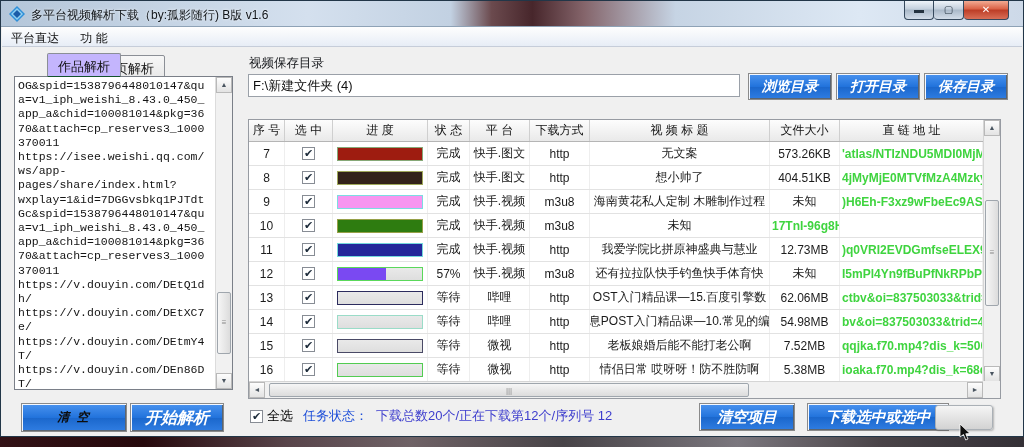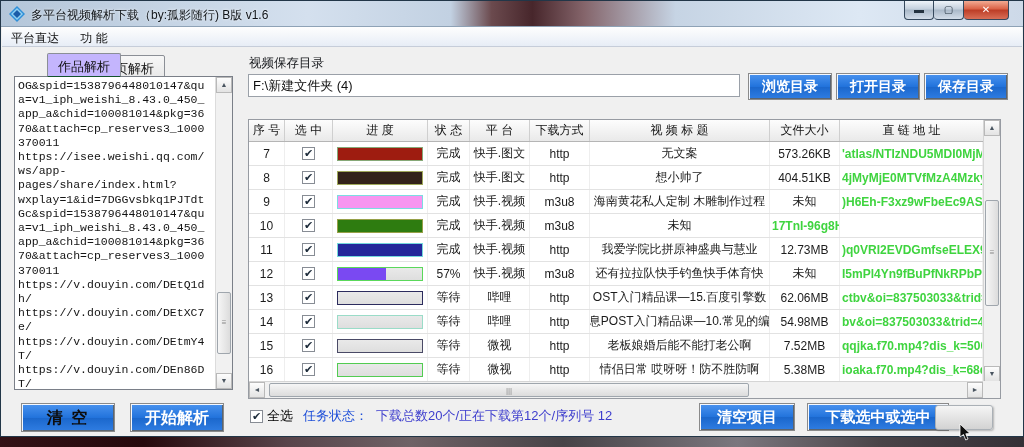--- a/index.html
+++ b/index.html
@@ -49,22 +49,22 @@
   .sb-track-v { position:absolute; right:0; top:0; bottom:0; width:17px; background:#f1f1f1; border-left:1px solid #dcdcdc; }
   .sb-btn { position:absolute; left:0; right:0; height:16px; background:linear-gradient(#fdfdfd,#e3e3e3);
     border:1px solid #b9b9b9; font-size:7px; text-align:center; line-height:14px; color:#4a5560; }
   .sb-btn.up { top:0; } .sb-btn.down { bottom:0; }
   .sb-thumb { position:absolute; left:1px; right:1px; background:linear-gradient(90deg,#f6f6f6,#dcdcdc);
     border:1px solid #9fa6ad; border-radius:2px; font-size:8px; color:#8a8a8a; text-align:center; }
 
   
   .btn-blue { position:absolute; border:1px solid #8a8a8a; text-align:center; cursor:default;
     box-shadow: inset 1px 1px 0 #f4f8ff, inset -1px -1px 0 #5a6470;
-    background:linear-gradient(#4a93ef,#2273dc 50%,#1b67cc 52%,#2f7de2); color:#fff; font-weight:bold; }
-  #btn-clear { left:20px; top:402px; width:94px; height:29px; font-size:16px; line-height:27px; color:#0d0d0d; letter-spacing:2px; }
+    background:linear-gradient(#4a93ef,#2273dc 50%,#1b67cc 52%,#2f7de2); color:#fff; font-weight:bold;font-style:italic; }
+  #btn-clear { left:20px; top:402px; width:106px; height:29px; font-size:12px; line-height:27px; color:#0d0d0d; letter-spacing:2px; }
   #btn-parse { left:129px; top:402px; width:94px; height:29px; font-size:16px; line-height:27px; }
   .dir-btn { top:72px; width:84px; height:27px; font-size:14px; line-height:25px; }
   #btn-browse { left:747px; } #btn-open { left:835px; } #btn-savedir { left:923px; }
   #btn-clear-items { left:698px; top:402px; width:96px; height:28px; font-size:15px; line-height:26px; }
   #btn-download { left:806px; top:402px; width:142px; height:28px; font-size:15px; line-height:26px;
     white-space:nowrap; overflow:hidden; }
   .gray-blob { position:absolute; left:934px; top:404px; width:58px; height:25px; z-index:5;
     background:linear-gradient(#f5f5f5,#d3d3d3); border:1px solid #aab0b6; border-radius:3px;
     box-shadow:1px 1px 2px rgba(0,0,0,.25); }
 

